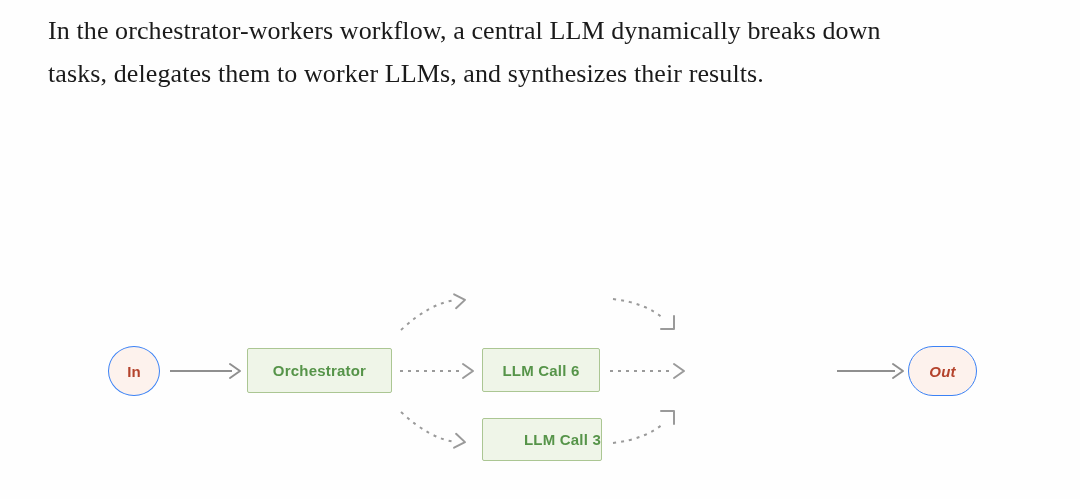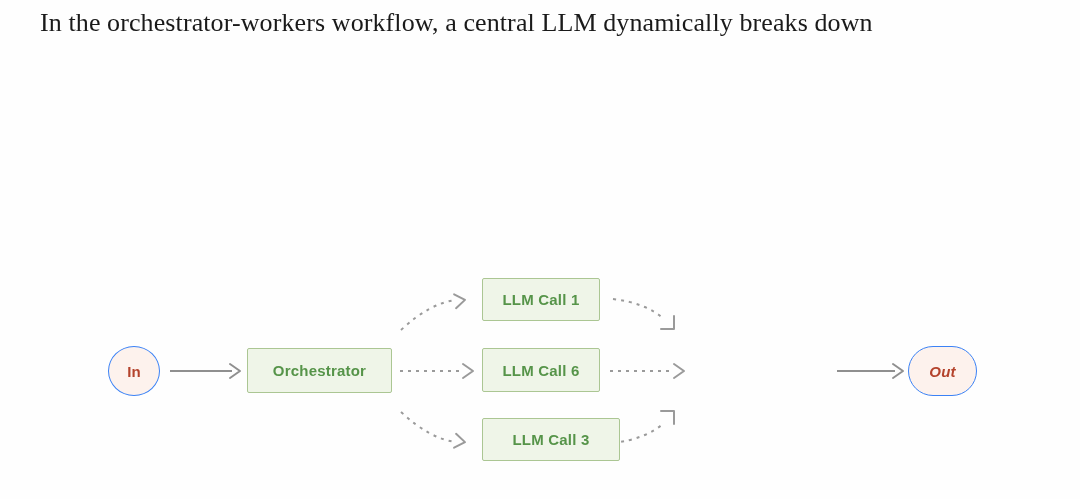--- a/index.html
+++ b/index.html
@@ -9,21 +9,21 @@
     height: 499px;
     background: #fefefe;
     overflow: hidden;
     font-family: "Liberation Sans", sans-serif;
   }
   .intro {
     position: absolute;
     left: 40px;
     top: 1px;
     width: 1010px;
-    margin: 0;
+    margin: 8px;
     font-family: "Liberation Serif", "DejaVu Serif", serif;
     font-size: 26px;
     line-height: 43px;
     color: #1a1a1a;
     letter-spacing: 0.1px;
   }
   .intro .line { display: block; white-space: nowrap; }
 
   .diagram { position: absolute; inset: 0; }
   .edges { position: absolute; left: 0; top: 0; }
@@ -47,36 +47,37 @@
   .node.pink {
     background: #fdf2ed;
     border: 1px solid #3b82f6;
     color: #b4432c;
   }
 
   .node-in          { left: 108px; top: 346px; width: 52px;  height: 50px; border-radius: 50%; }
   .node-orch        { left: 247px; top: 348px; width: 145px; height: 45px; }
   .node-llm1        { left: 482px; top: 278px; width: 118px; height: 43px; }
   .node-llm2        { left: 482px; top: 348px; width: 118px; height: 44px; }
-  .node-llm3        { left: 482px; top: 418px; width: 138px; height: 43px; }
+  .node-llm3        { left: 482px; top: 418px; width: 120px; height: 43px; justify-content: flex-end; }
   .node-synth       { left: 689px; top: 347px; width: 134px; height: 46px; }
   .node-out         { left: 908px; top: 346px; width: 69px;  height: 50px; border-radius: 25px; font-style: italic; }
 
   .edge  { stroke: #8f8f8f; stroke-width: 2; fill: none; }
   .edge.dashed { stroke: #9a9a9a; stroke-dasharray: 3 5; }
   .head  { stroke: #8f8f8f; stroke-width: 2; fill: none; stroke-linecap: round; stroke-linejoin: round; }
   .head.dashedhead { stroke: #9a9a9a; }
 </style>
 </head>
 <body>
 
 <div class="page">
 
   <p class="intro">
     <span class="line">In the orchestrator-workers workflow, a central LLM dynamically breaks down</span>
+    <span class="line">tasks, delegates them to worker LLMs, and synthesizes their results.</span>
   </p>
 
   <div class="diagram">
 
     <svg class="edges" width="1080" height="499" viewBox="0 0 1080 499">
 
       <path class="edge" d="M 170 371 H 232"></path>
       <path class="head" d="M -9 -7 L 1 0 L -9 7" transform="translate(239,371)"></path>
 
       <path class="edge dashed" d="M 401 330 Q 430 303 456 300"></path>
@@ -102,23 +103,20 @@
     </svg>
 
     <div class="node pink node-in">
       <span>In</span>
     </div>
 
     <div class="node green node-orch">
       <span>Orchestrator</span>
     </div>
 
-    <div class="node green node-llm1">
-      <span>LLM Call 1</span>
-    </div>
 
     <div class="node green node-llm2">
       <span>LLM Call 6</span>
     </div>
 
     <div class="node green node-llm3">
       <span>LLM Call 3</span>
     </div>
 
 

